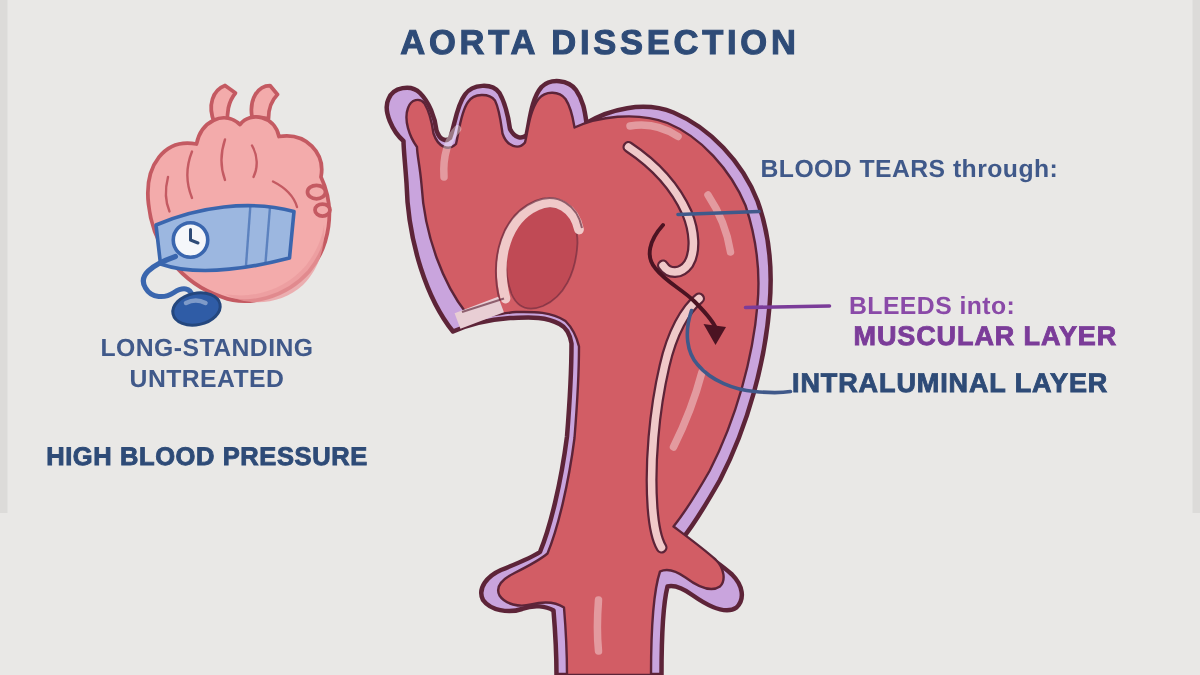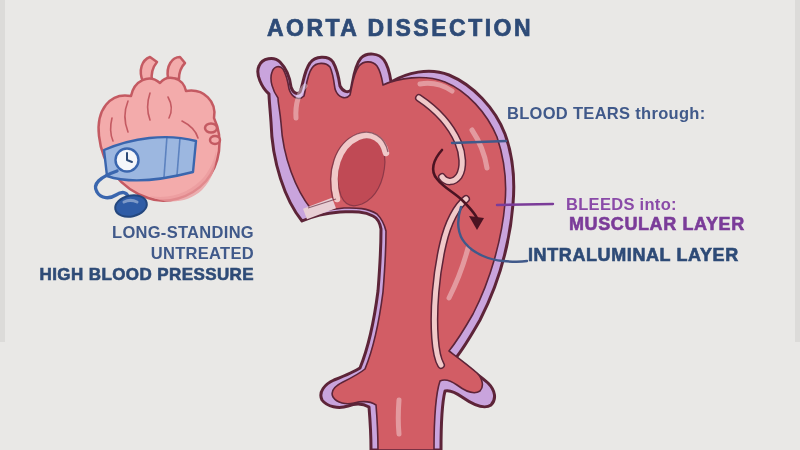--- a/index.html
+++ b/index.html
@@ -13,27 +13,27 @@
   .pillar.left{left:0;}
   .pillar.right{right:0;}
   .art{position:absolute;left:0;top:0;}
 
   .page-title{
     position:absolute;left:0;top:15px;width:800px;text-align:center;
     font-size:23px;font-weight:700;letter-spacing:2.5px;
     color:var(--navy,#2e4b77);-webkit-text-stroke:0.7px var(--navy,#2e4b77);
   }
   .left-caption{
-    position:absolute;left:22px;top:222px;width:232px;text-align:right;
+    position:absolute;left:22px;top:222px;width:232px;text-align:center;
     color:var(--navy-light,#40598a);font-weight:700;font-size:16.5px;line-height:21px;
     letter-spacing:0.3px;
   }
   .left-caption .heavy{
     color:var(--navy,#2e4b77);-webkit-text-stroke:0.6px var(--navy,#2e4b77);
-    font-size:17px;letter-spacing:0.4px;
+    font-size:17px;letter-spacing:0.4px;margin-top:30px;
   }
   .ann{position:absolute;white-space:nowrap;}
   .ann .heading{font-size:16.5px;font-weight:700;letter-spacing:0.3px;}
   .ann .label{font-size:18px;font-weight:700;letter-spacing:0.6px;}
   .ann.navy .heading{color:var(--navy-light,#40598a);}
   .ann.navy .label{color:var(--navy,#2e4b77);-webkit-text-stroke:0.6px var(--navy,#2e4b77);}
   .ann.purple .heading{color:var(--purple-light,#8a4aa8);}
   .ann.purple .label{color:var(--purple,#7b3c99);padding-left:11px;-webkit-text-stroke:0.6px var(--purple,#7b3c99);}
 
   

